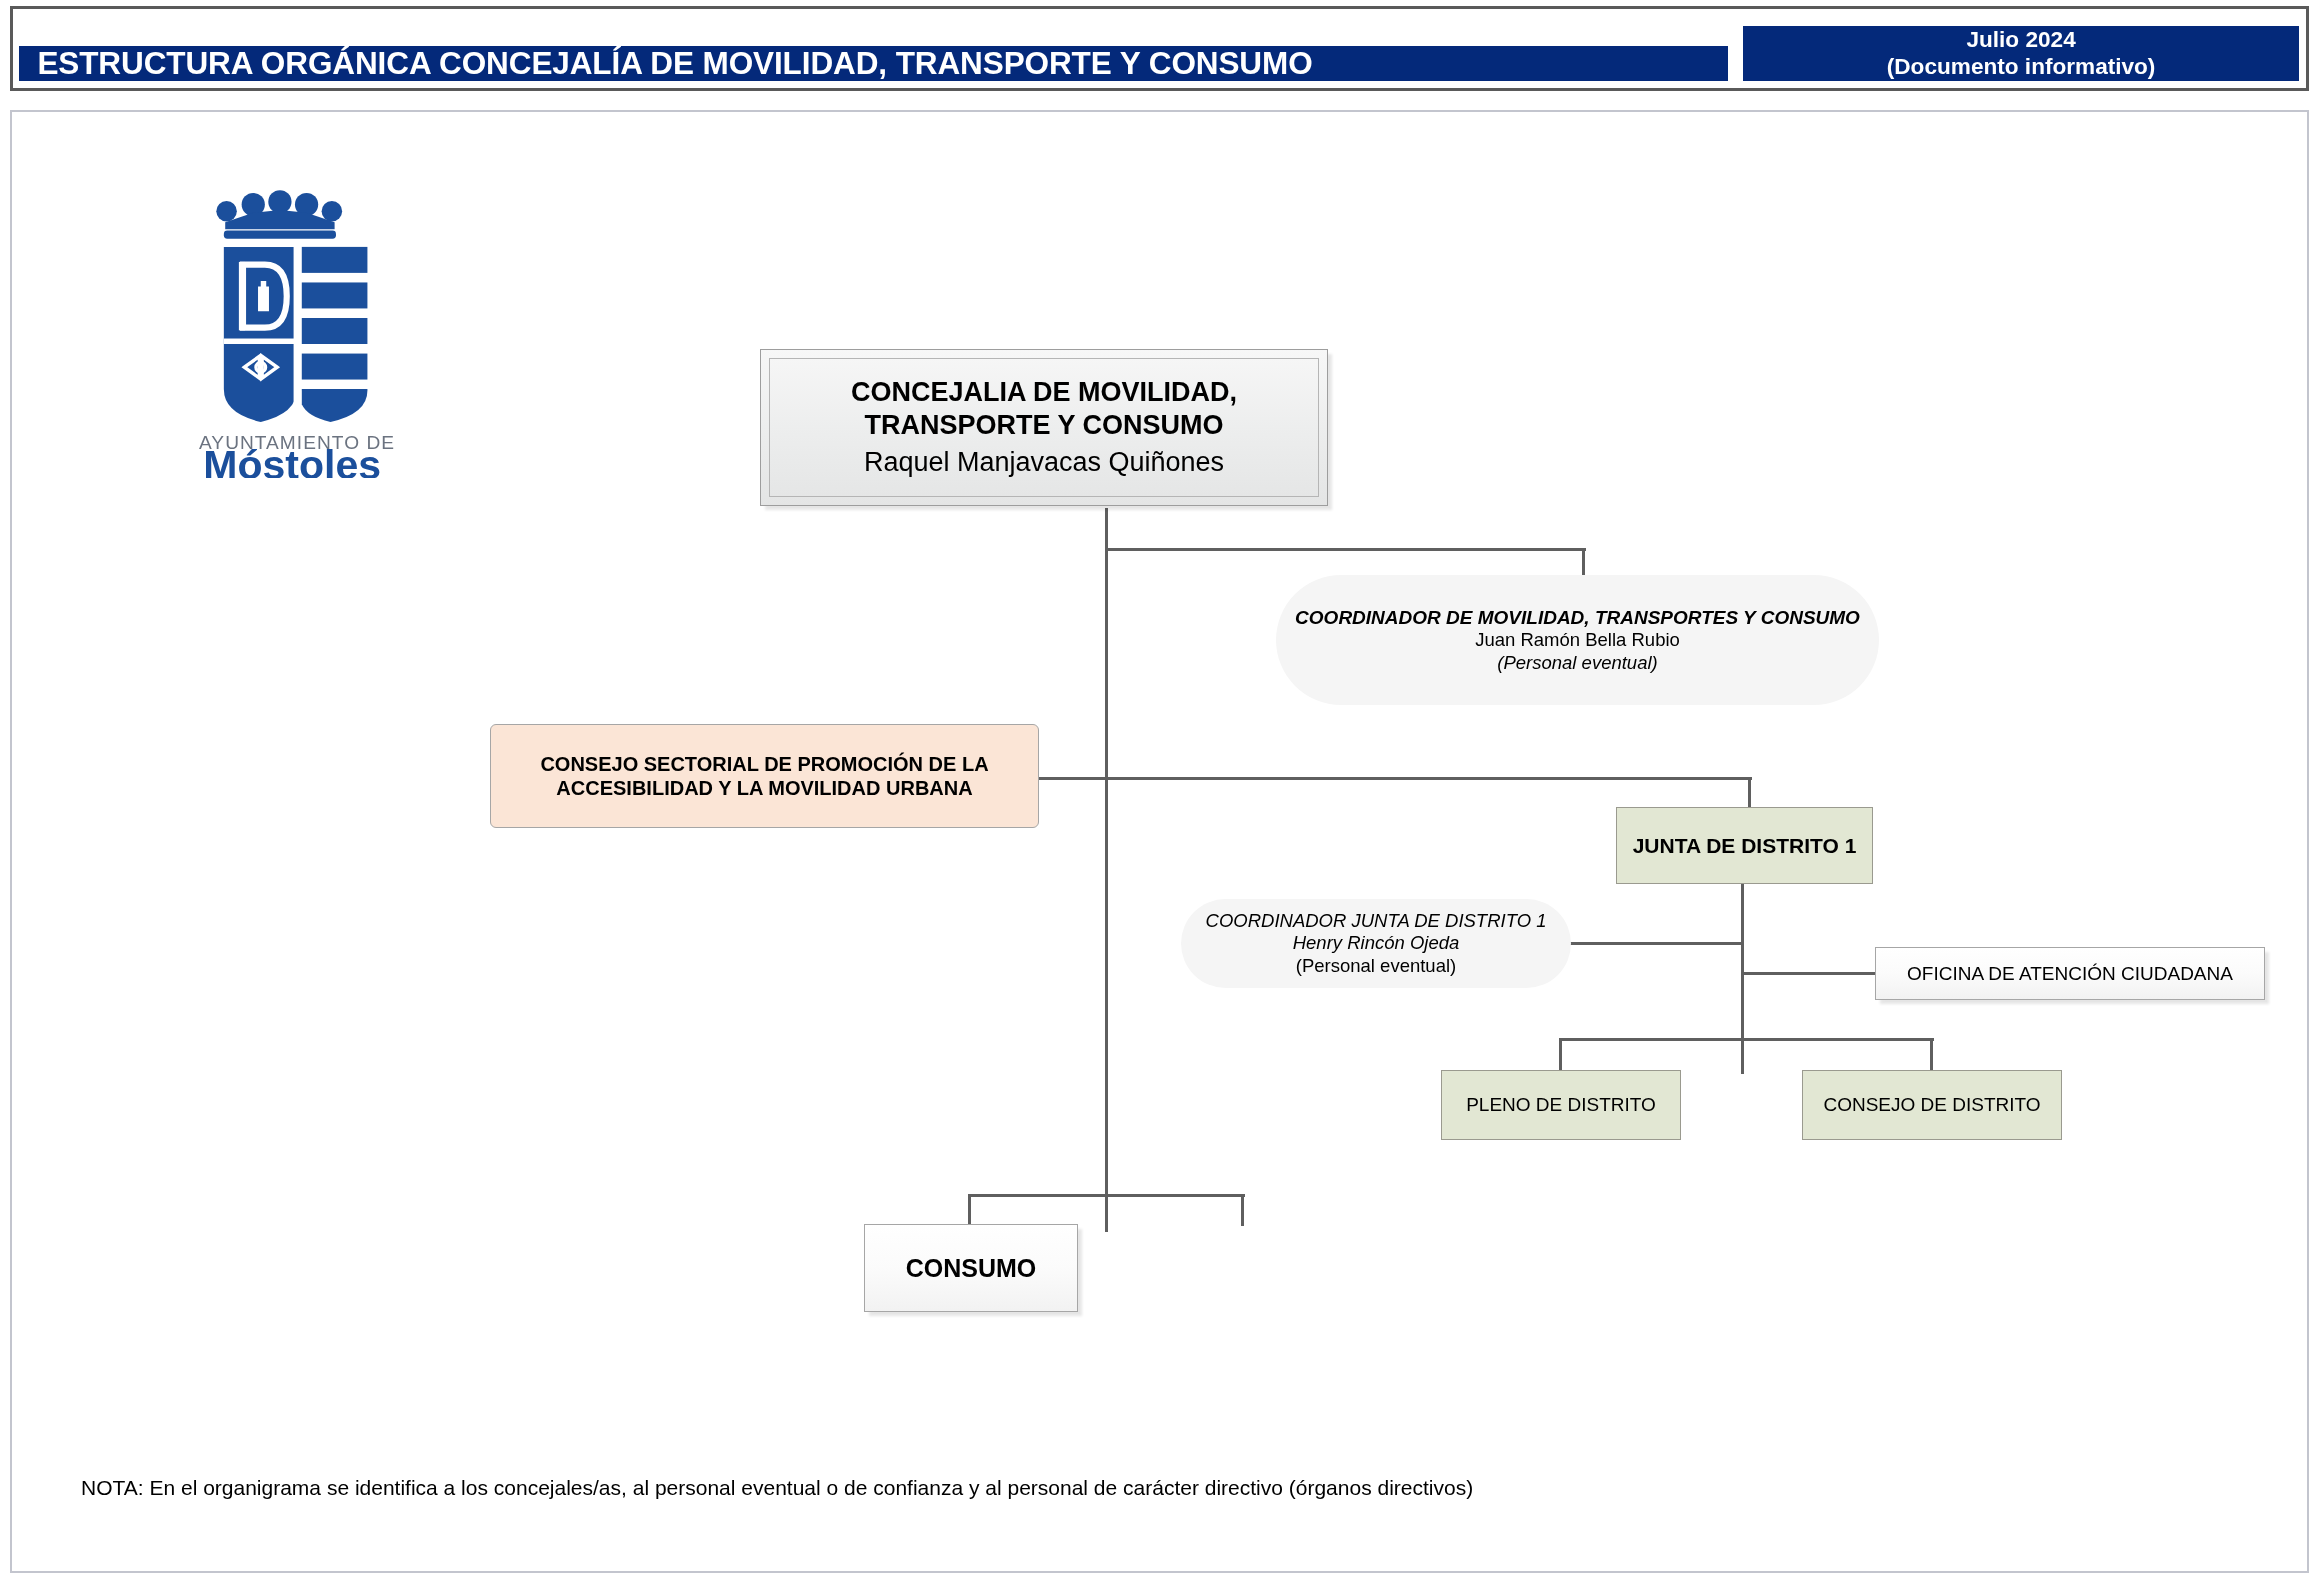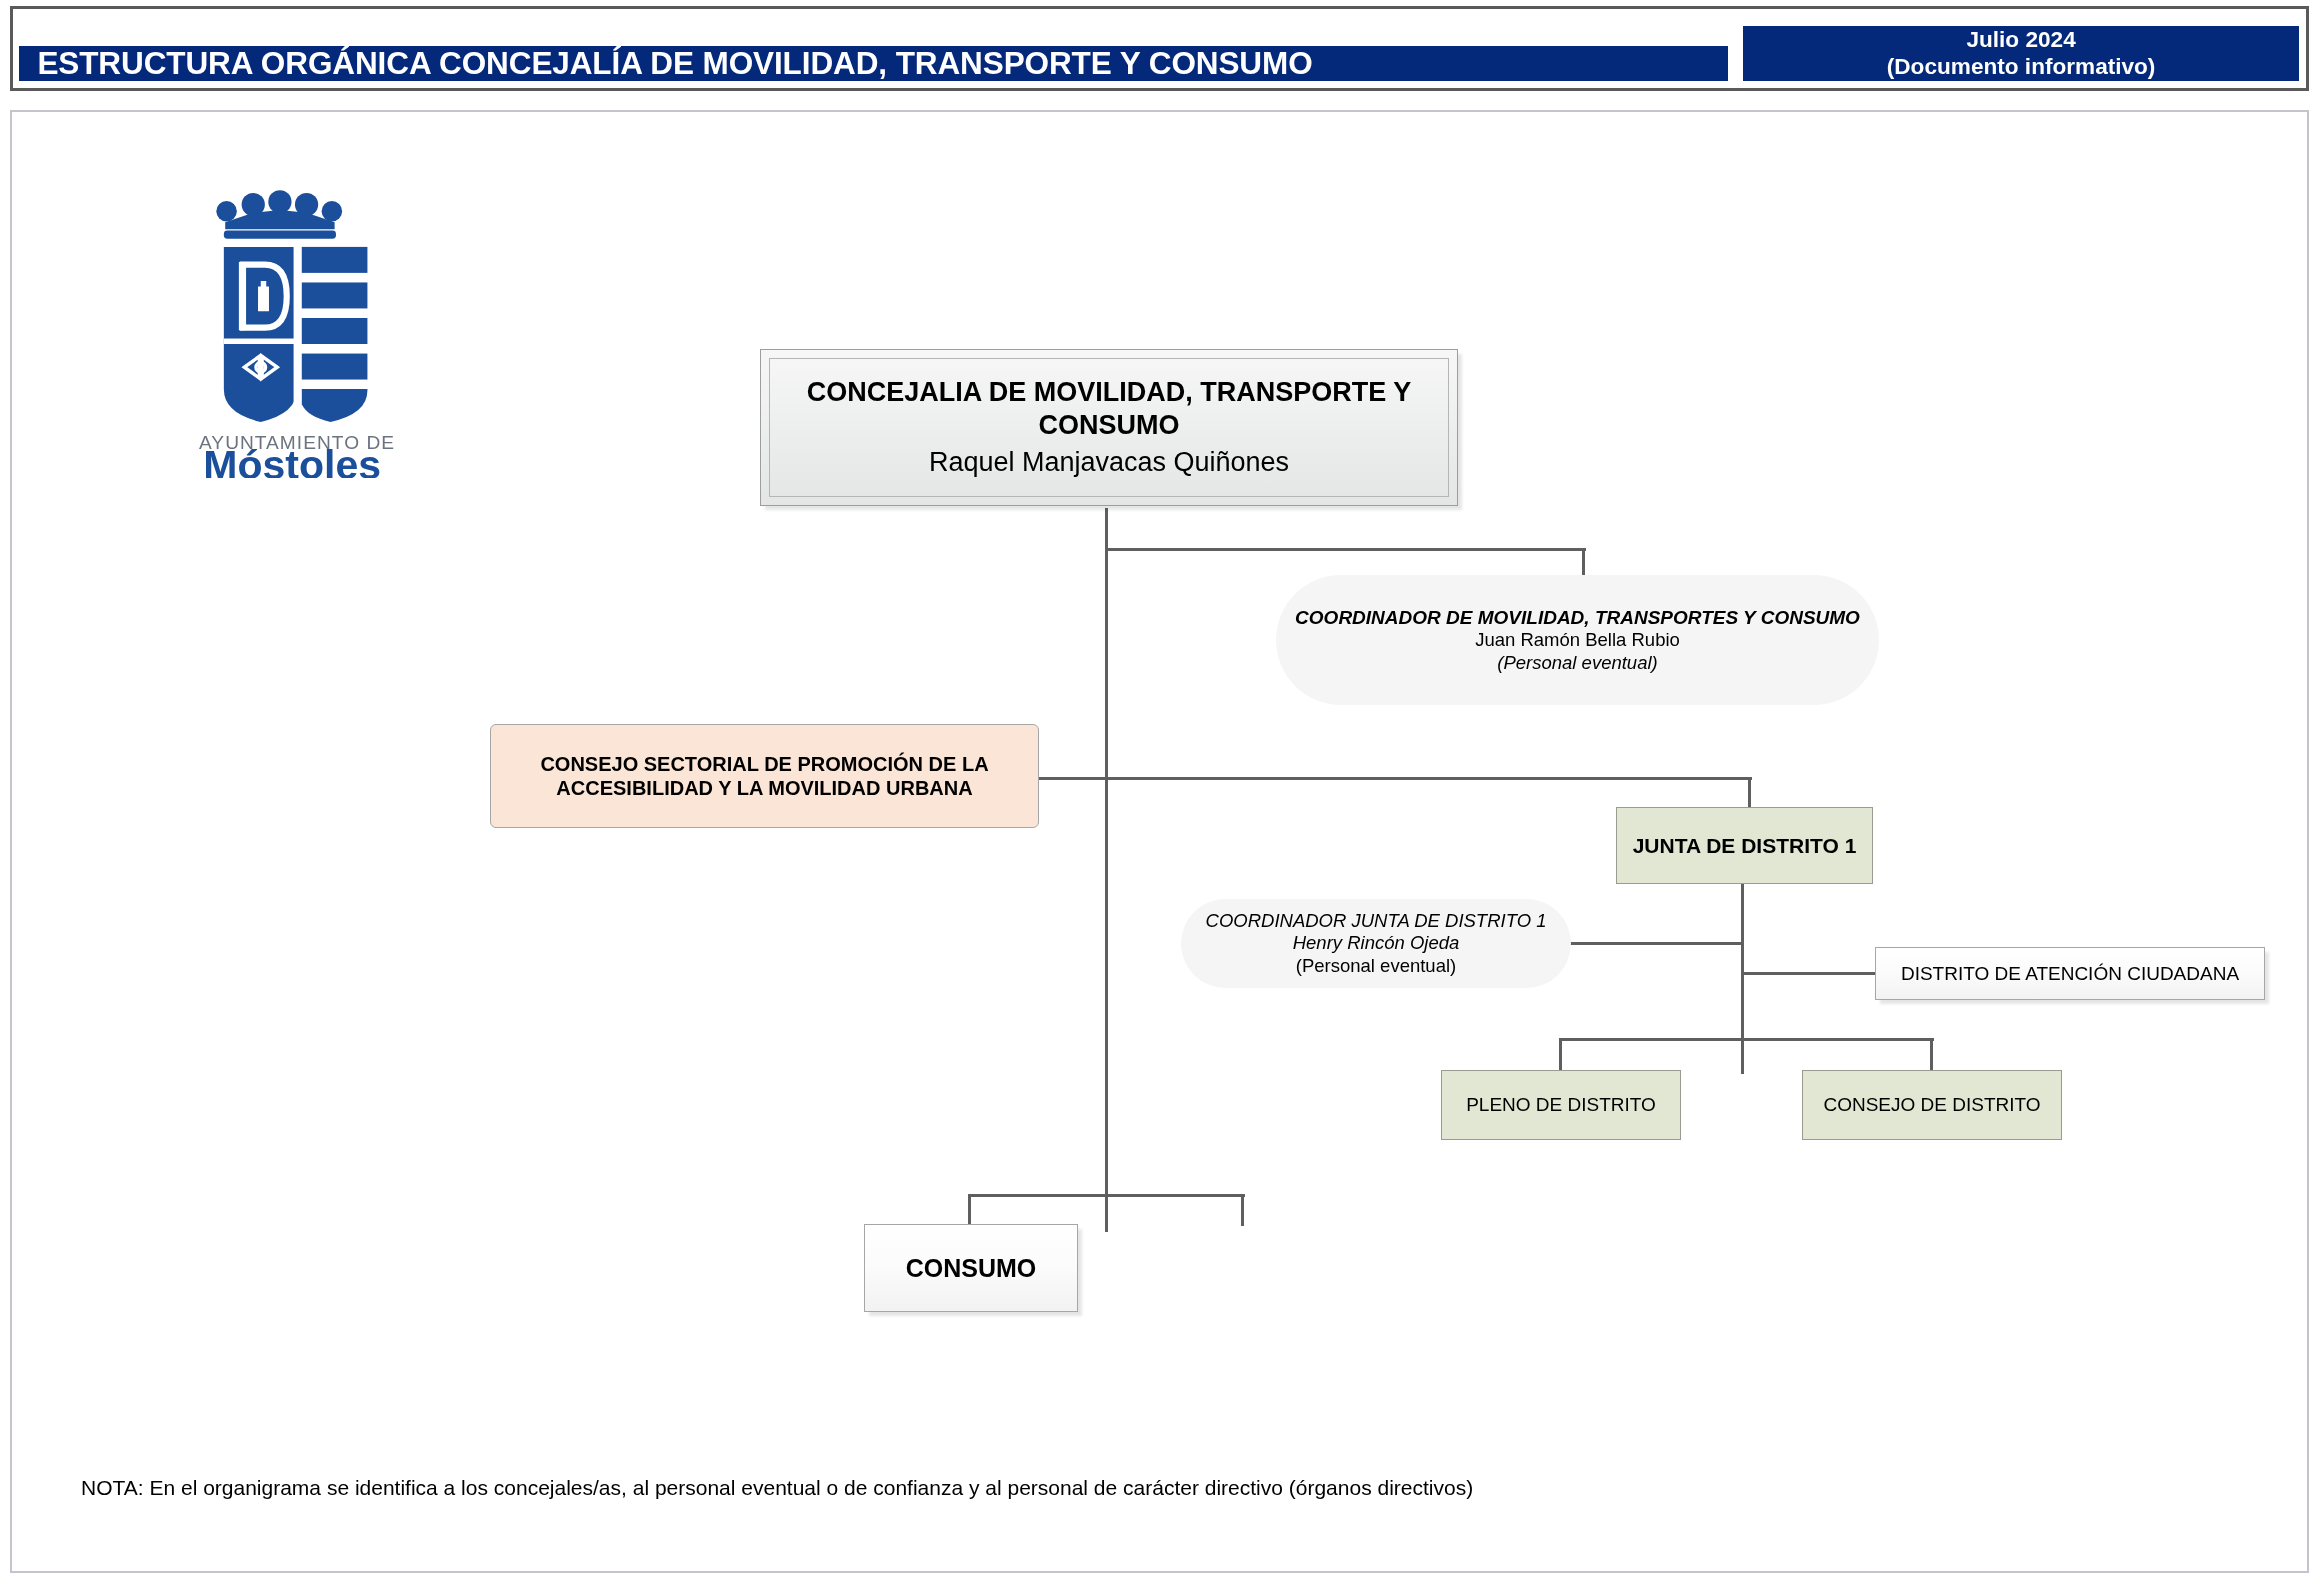--- a/index.html
+++ b/index.html
@@ -128,21 +128,21 @@
     border: 1.4px solid #9a9a8f;
   }
   .node-round {
     background: #f5f5f5;
     border: none;
     border-radius: 75px;
   }
 
   
   #node-concejalia {
-    left: 760px; top: 349px; width: 698px; height: 157px;
+    left: 760px; top: 349px; width: 568px; height: 157px;
     padding: 8px;
   }
   #node-concejalia .inner {
     width: 100%; height: 100%;
     border: 1.4px solid #b5b5b5;
     display: flex; align-items: center; justify-content: center;
     box-sizing: border-box;
   }
   #node-concejalia .l1 { font-size: 27px; font-weight: bold; }
   #node-concejalia .l2 { font-size: 27px; font-weight: normal; margin-top: 4.1px;}
@@ -315,21 +315,21 @@
 
   <div class="node node-round" id="node-coord-junta">
     <div class="nt">
       <div class="l1">COORDINADOR JUNTA DE DISTRITO 1</div>
       <div class="l2">Henry Rincón Ojeda</div>
       <div class="l3">(Personal eventual)</div>
     </div>
   </div>
 
   <div class="node node-white" id="node-oficina">
-    <div class="nt">DISTRITO DE ATENCIÓN CIUDADANA</div>
+    <div class="nt">OFICINA DE ATENCIÓN CIUDADANA</div>
   </div>
 
   <div class="node node-green" id="node-pleno">
     <div class="nt">PLENO DE DISTRITO</div>
   </div>
 
   <div class="node node-green" id="node-consejo-distrito">
     <div class="nt">CONSEJO DE DISTRITO</div>
   </div>
 

